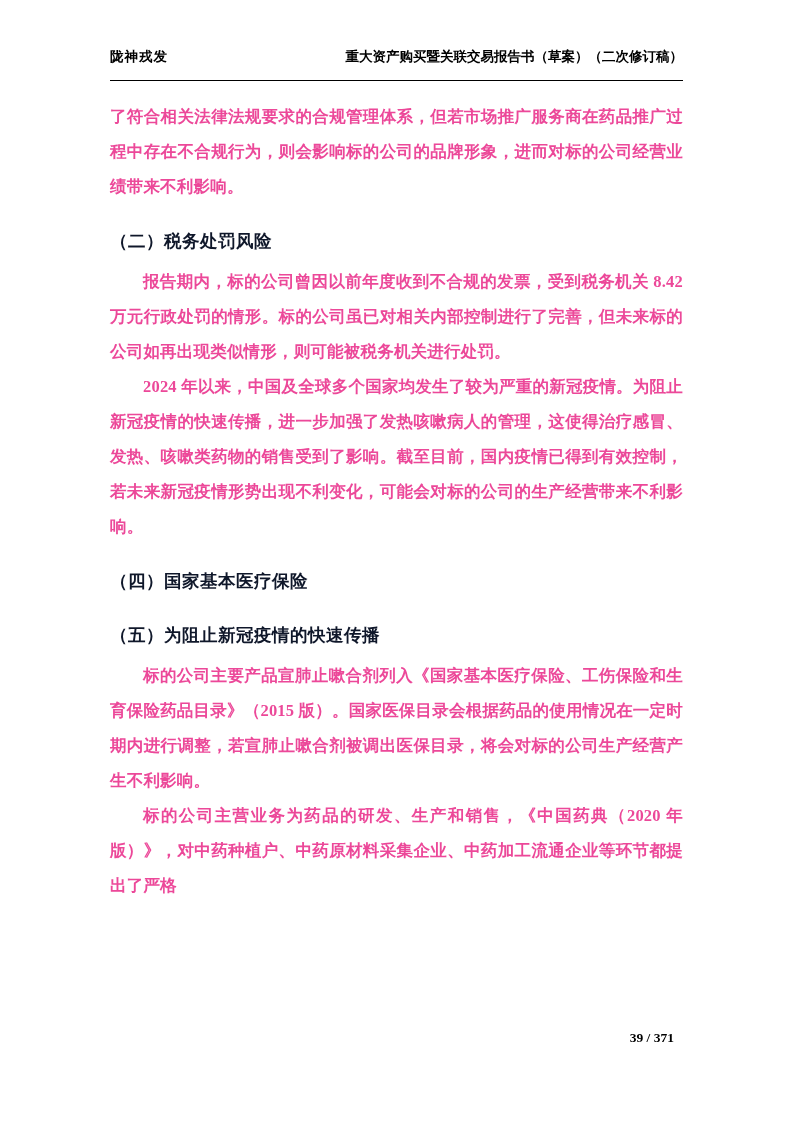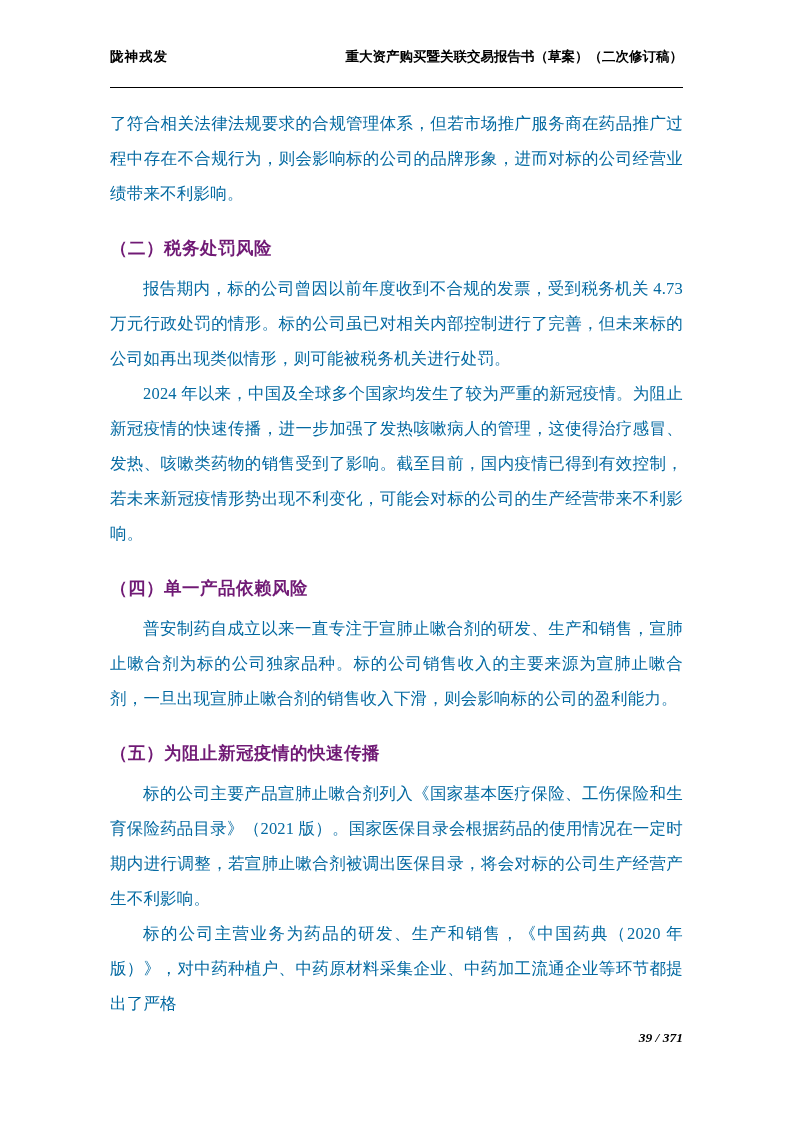--- a/index.html
+++ b/index.html
@@ -25,93 +25,92 @@
     top: 48px;
     width: 573px;
   }
   .header {
     display: flex;
     justify-content: space-between;
     align-items: baseline;
     font-size: 13.5px;
     font-weight: bold;
     color: #000;
-    padding-bottom: 20px;
+    padding-bottom: 13px;
   }
   .header-left {
     letter-spacing: 1px;
   }
   .header-right {
     letter-spacing: 0px;
   }
   .header-rule {
     border-bottom: 1.4px solid #000;
     margin-top: 1px;
   }
   .body-area {
     margin-top: 18px;
   }
   p.para {
     margin: 0 0 0 0;
     font-size: 16.5px;
     line-height: 35px;
     text-align: justify;
     text-justify: inter-ideograph;
-    color: #0369a1;
+    color: #ec4899;
     letter-spacing: 0.2px;
+    font-weight: bold;
   }
   p.indent {
     text-indent: 2em;
   }
   h2.heading {
     font-size: 17.5px;
     font-weight: bold;
     line-height: 34px;
     margin: 20px 0 6px 0;
-    color: #701a75;
+    color: #0f172a;
     letter-spacing: 0.5px;
   }
   .first-para {
     margin-top: 0;
   }
   .footer {
     position: absolute;
-    right: 110px;
+    right: 119px;
     bottom: 76px;
     font-size: 13.5px;
     font-weight: bold;
     color: #000;
-    font-style: italic;
   }
 </style>
 </head>
 <body>
 
 <div class="page">
   <div class="content">
 
     <div class="header">
       <div class="header-left">陇神戎发</div>
       <div class="header-right">重大资产购买暨关联交易报告书（草案）（二次修订稿）</div>
     </div>
     <div class="header-rule"></div>
 
     <div class="body-area">
       <p class="para first-para">了符合相关法律法规要求的合规管理体系，但若市场推广服务商在药品推广过程中存在不合规行为，则会影响标的公司的品牌形象，进而对标的公司经营业绩带来不利影响。</p>
 
       <h2 class="heading">（二）税务处罚风险</h2>
-      <p class="para indent">报告期内，标的公司曾因以前年度收到不合规的发票，受到税务机关 4.73 万元行政处罚的情形。标的公司虽已对相关内部控制进行了完善，但未来标的公司如再出现类似情形，则可能被税务机关进行处罚。</p>
+      <p class="para indent">报告期内，标的公司曾因以前年度收到不合规的发票，受到税务机关 8.42 万元行政处罚的情形。标的公司虽已对相关内部控制进行了完善，但未来标的公司如再出现类似情形，则可能被税务机关进行处罚。</p>
 
       <p class="para indent">2024 年以来，中国及全球多个国家均发生了较为严重的新冠疫情。为阻止新冠疫情的快速传播，进一步加强了发热咳嗽病人的管理，这使得治疗感冒、发热、咳嗽类药物的销售受到了影响。截至目前，国内疫情已得到有效控制，若未来新冠疫情形势出现不利变化，可能会对标的公司的生产经营带来不利影响。</p>
 
-      <h2 class="heading">（四）单一产品依赖风险</h2>
-      <p class="para indent">普安制药自成立以来一直专注于宣肺止嗽合剂的研发、生产和销售，宣肺止嗽合剂为标的公司独家品种。标的公司销售收入的主要来源为宣肺止嗽合剂，一旦出现宣肺止嗽合剂的销售收入下滑，则会影响标的公司的盈利能力。</p>
+      <h2 class="heading">（四）国家基本医疗保险</h2>
 
       <h2 class="heading">（五）为阻止新冠疫情的快速传播</h2>
-      <p class="para indent">标的公司主要产品宣肺止嗽合剂列入《国家基本医疗保险、工伤保险和生育保险药品目录》（2021 版）。国家医保目录会根据药品的使用情况在一定时期内进行调整，若宣肺止嗽合剂被调出医保目录，将会对标的公司生产经营产生不利影响。</p>
+      <p class="para indent">标的公司主要产品宣肺止嗽合剂列入《国家基本医疗保险、工伤保险和生育保险药品目录》（2015 版）。国家医保目录会根据药品的使用情况在一定时期内进行调整，若宣肺止嗽合剂被调出医保目录，将会对标的公司生产经营产生不利影响。</p>
 
       <p class="para indent">标的公司主营业务为药品的研发、生产和销售，《中国药典（2020 年版）》，对中药种植户、中药原材料采集企业、中药加工流通企业等环节都提出了严格</p>
     </div>
 
   </div>
 
   <div class="footer">39 / 371</div>
 </div>
 
 </body></html>

